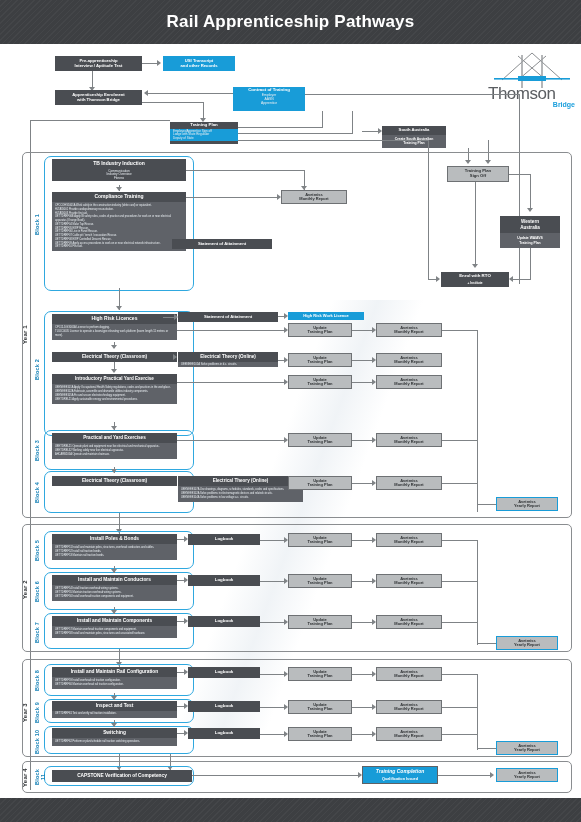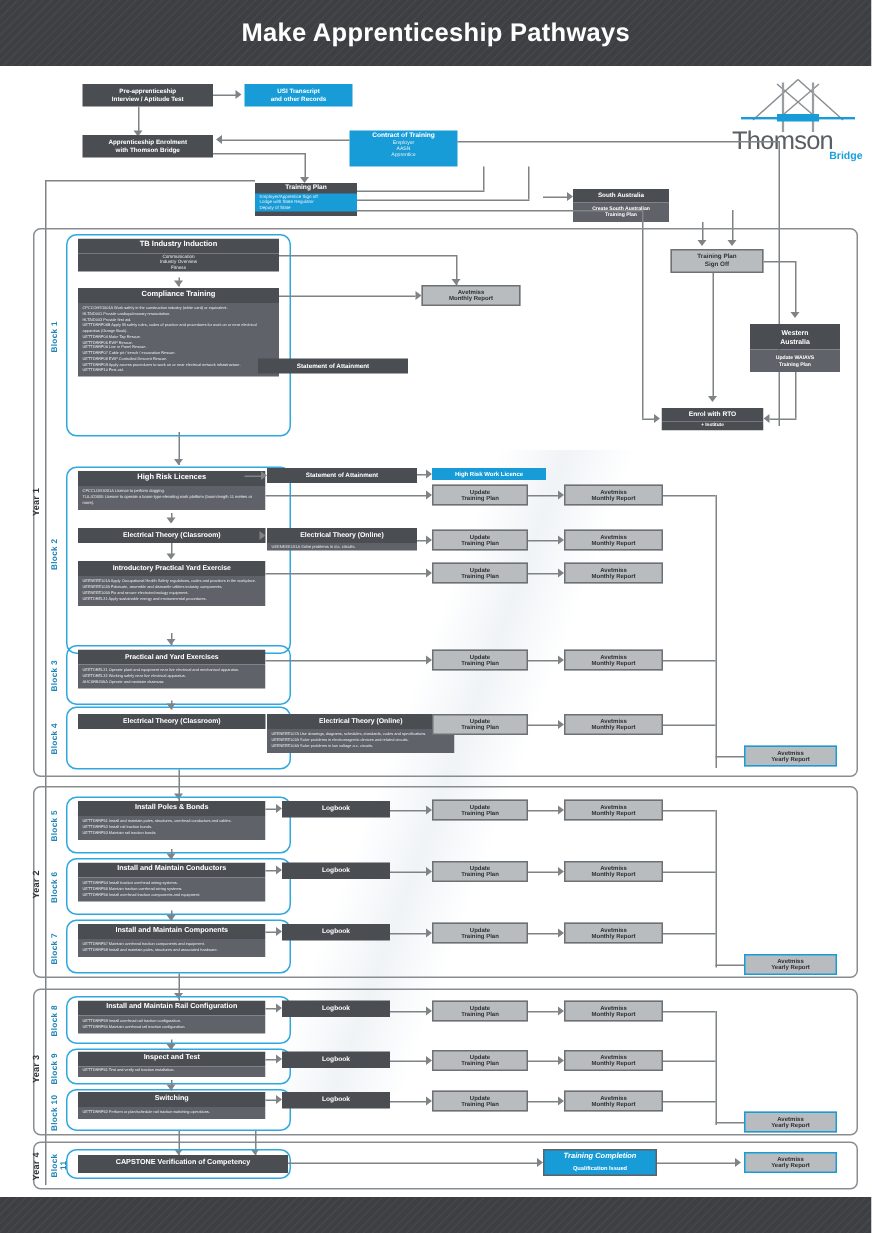--- a/index.html
+++ b/index.html
@@ -102,21 +102,21 @@
     background:linear-gradient(110deg, rgba(240,243,245,0) 40%, rgba(225,232,238,.5) 50%, rgba(240,243,245,0) 60%);
     pointer-events:none;
   }
 </style>
 </head>
 <body>
 
 <div class="page">
 
   <div class="band band-top"></div>
-  <div class="page-title">Make Apprenticeship Pathways</div>
+  <div class="page-title">Rail Apprenticeship Pathways</div>
 
   <div class="logo">
     <svg width="88" height="40" viewBox="0 0 88 40">
       <line x1="44" y1="3" x2="14" y2="30" stroke="#8b8e91" stroke-width="1"></line>
       <line x1="44" y1="3" x2="74" y2="30" stroke="#8b8e91" stroke-width="1"></line>
       <line x1="30" y1="6" x2="58" y2="30" stroke="#8b8e91" stroke-width="1"></line>
       <line x1="58" y1="6" x2="30" y2="30" stroke="#8b8e91" stroke-width="1"></line>
       <line x1="34" y1="5" x2="34" y2="38" stroke="#9b9ea1" stroke-width="1.5"></line>
       <line x1="54" y1="5" x2="54" y2="38" stroke="#9b9ea1" stroke-width="1.5"></line>
       <rect x="6" y="28" width="76" height="1.6" fill="#189cd8"></rect>

